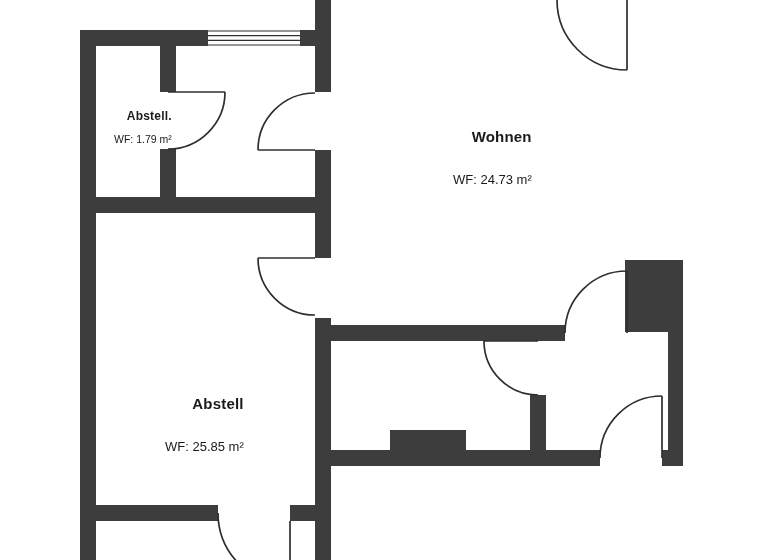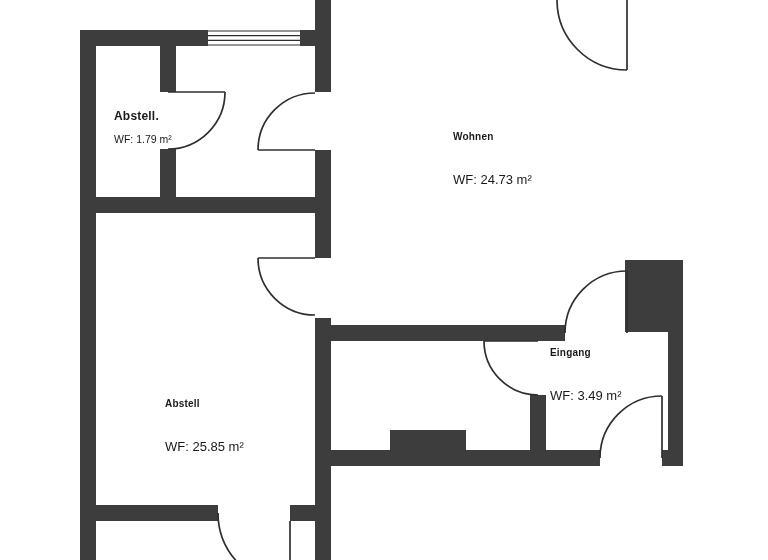--- a/index.html
+++ b/index.html
@@ -7,34 +7,35 @@
     padding: 0;
     background: #ffffff;
     font-family: "Liberation Sans", "DejaVu Sans", sans-serif;
   }
   .plan {
     position: relative;
     width: 768px;
     height: 560px;
     background: #ffffff;
     overflow: hidden;
+    text-align: right;
   }
   .plan svg {
     position: absolute;
     left: 0;
     top: 0;
   }
   .room-label {
     position: absolute;
     color: #1a1a1a;
     white-space: nowrap;
   }
   .room-label .name {
     font-weight: 700;
-    font-size: 10px;
+    font-size: 15px;
     line-height: 18px;
     letter-spacing: 0.2px;
   }
   .room-label .area {
     font-size: 13px;
     line-height: 16px;
     margin-top: 26px;
   }
   .room-label.small .name {
     font-size: 12px;
@@ -137,18 +138,14 @@
     <div class="name">Wohnen</div>
     <div class="area">WF: 24.73 m²</div>
   </div>
 
   <div class="room-label" style="left:165px; top:395px">
     <div class="name">Abstell</div>
     <div class="area">WF: 25.85 m²</div>
   </div>
 
 
-  <div class="room-label" style="left:550px; top:344px">
-    <div class="name">Eingang</div>
-    <div class="area">WF: 3.49 m²</div>
-  </div>
 
 </div>
 
 </body></html>

